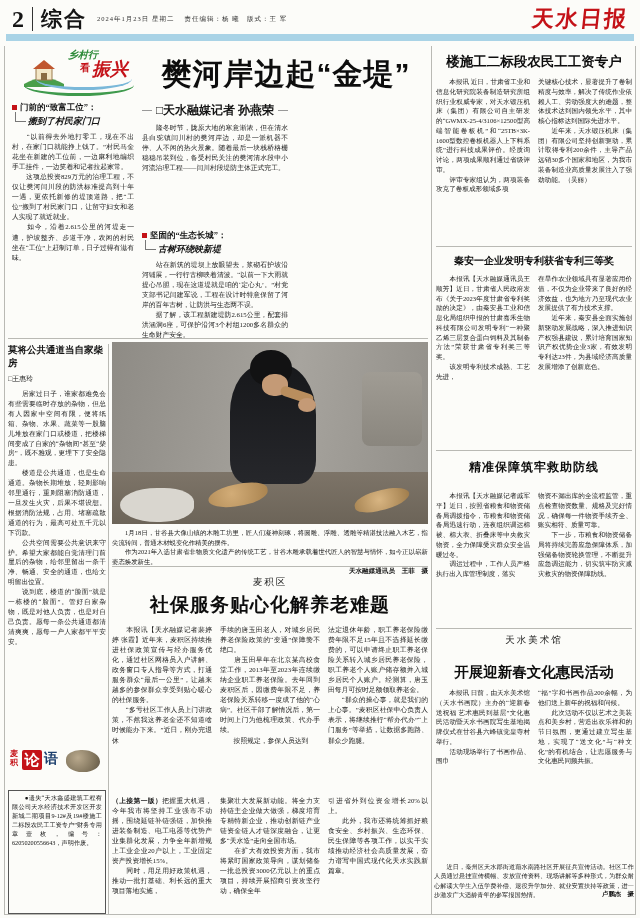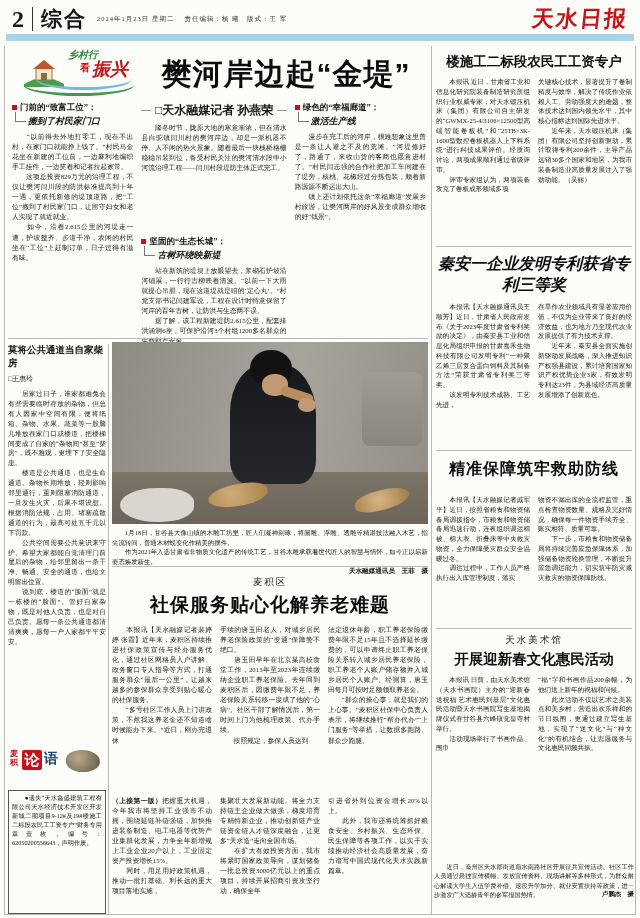--- a/index.html
+++ b/index.html
@@ -104,32 +104,26 @@
 　　如今，沿着2.615公里的河堤走一遭，护坡整齐、步道干净，农闲的村民坐在“工位”上赶制订单，日子过得有滋有味。</div>
     </div>
 
     <div style="width:146px;">
       <div class="byline-row">
         <span class="rule"></span>
         <span class="byline">□天水融媒记者 孙燕荣</span>
         <span class="rule"></span>
       </div>
       <div class="bodycol" style="height:104px;">　　隆冬时节，陇原大地的寒意渐浓，但在清水县白驼镇闫川村的樊河岸边，却是一派机器不停、人不闲的热火景象。随着最后一块栈桥格栅稳稳吊装到位，备受村民关注的樊河清水段中小河流治理工程——闫川村段堤防主体正式完工。</div>
-      <div class="subhead" style="margin-top:9px;"><span class="bullet"></span><span>坚固的“生态长城”：</span></div>
+      <div class="subhead" style="margin-top:3px;"><span class="bullet"></span><span>坚固的“生态长城”：</span></div>
       <div class="subhead2">古树环绕映新堤</div>
       <div class="bodycol" style="height:92px;">　　站在新筑的堤坝上放眼望去，浆砌石护坡沿河铺展，一行行古柳映着清波。“以前一下大雨就提心吊胆，现在这道堤就是咱的‘定心丸’。”村党支部书记闫建军说，工程在设计时特意保留了河岸的百年古树，让防洪与生态两不误。
 　　据了解，该工程新建堤防2.615公里，配套排洪涵洞6座，可保护沿河3个村组1200多名群众的生命财产安全。</div>
     </div>
 
-    <div style="width:132px;">
-      <div class="subhead"><span class="bullet"></span><span>绿色的“幸福廊道”：</span></div>
-      <div class="subhead2">激活生产线</div>
-      <div class="bodycol" style="height:196px;">　　漫步在完工后的河岸，很难想象这里曾是一条让人避之不及的荒滩。“河堤修好了，路通了，来收山货的客商也愿意进村了。”村民闫志强的合作社把加工车间建在了堤旁，核桃、花椒经过分拣包装，顺着新路源源不断运出大山。
-　　镇上还计划依托这条“幸福廊道”发展乡村旅游，让樊河两岸的好风景变成群众增收的好“钱景”。</div>
-    </div>
   </div>
 </div>
 <div class="abs hairline-h" style="left:8px; top:338px; width:420px;"></div>
 
 <div class="abs" style="left:8px; top:344px; width:98px;">
   <div style="font-size:9.5px; font-weight:bold; font-family:'Liberation Sans',sans-serif;">莫将公共通道当自家柴房</div>
   <div style="font-size:7px; margin:4px 0 5px;">□王惠玲</div>
   <div class="bodycol" style="height:352px; font-size:6.7px;">　　居家过日子，谁家都难免会有些需要临时存放的杂物，但总有人因家中空间有限，便将纸箱、杂物、水果、蔬菜等一股脑儿堆放在家门口或楼道，把楼梯间变成了自家的“杂物间”甚至“柴房”，既不雅观，更埋下了安全隐患。
 　　楼道是公共通道，也是生命通道。杂物长期堆放，轻则影响邻里通行，重则阻塞消防通道，一旦发生火灾，后果不堪设想。根据消防法规，占用、堵塞疏散通道的行为，最高可处五千元以下罚款。
 　　公共空间需要公共意识来守护。希望大家都能自觉清理门前屋后的杂物，给邻里留出一条干净、畅通、安全的通道，也给文明留出位置。
@@ -199,44 +193,44 @@
   <div class="cols" style="gap:8px;">
     <div class="bodycol" style="width:94px; height:148px; font-size:6.6px;">　　本报讯 近日，甘肃省工业和信息化研究院装备制造研究所组织行业权威专家，对天水锻压机床（集团）有限公司自主研发的“GWMX-25-4/3106×12500型高端智能卷板机”和“25TB×3K-1600型数控卷板机器人上下料系统”进行科技成果评价。经质询讨论，两项成果顺利通过省级评审。
 　　评审专家组认为，两项装备攻克了卷板成形领域多项</div>
     <div class="bodycol" style="width:94px; height:148px; font-size:6.6px;">关键核心技术，显著提升了卷制精度与效率，解决了传统作业依赖人工、劳动强度大的难题，整体技术达到国内领先水平，其中核心指标达到国际先进水平。
 　　近年来，天水锻压机床（集团）有限公司坚持创新驱动，累计取得专利200余件，主导产品远销30多个国家和地区，为我市装备制造业高质量发展注入了强劲动能。（吴丽）</div>
   </div>
 </div>
 <div class="abs hairline-h" style="left:436px; top:246px; width:196px;"></div>
 
 <div class="abs" style="left:436px; top:252px; width:196px;">
-  <div class="headline" style="font-size:16px; margin:2px 0 6px;font-style:italic;">秦安一企业发明专利获省专利三等奖</div>
+  <div class="headline" style="font-size:10px; margin:2px 0 6px;">秦安一企业发明专利获省专利三等奖</div>
   <div class="cols" style="gap:8px;">
     <div class="bodycol" style="width:94px; height:166px; font-size:6.6px;">　　本报讯【天水融媒通讯员王顺芳】近日，甘肃省人民政府发布《关于2023年度甘肃省专利奖励的决定》，由秦安县工业和信息化局组织申报的甘肃嘉禾生物科技有限公司发明专利“一种聚乙烯三层复合蛋白饲料及其制备方法”荣获甘肃省专利奖三等奖。
 　　该发明专利技术成熟、工艺先进，</div>
     <div class="bodycol" style="width:94px; height:166px; font-size:6.6px;">在旱作农业领域具有显著应用价值，不仅为企业带来了良好的经济效益，也为地方乃至现代农业发展提供了有力技术支撑。
 　　近年来，秦安县全面实施创新驱动发展战略，深入推进知识产权强县建设，累计培育国家知识产权优势企业3家，有效发明专利达23件，为县域经济高质量发展增添了创新底色。</div>
   </div>
 </div>
 <div class="abs hairline-h" style="left:436px; top:450px; width:196px;"></div>
 
 <div class="abs" style="left:436px; top:456px; width:196px;">
-  <div class="headline" style="font-size:16px; margin:3px 0 15px; letter-spacing:1px;">精准保障筑牢救助防线</div>
+  <div class="headline" style="font-size:12px; margin:3px 0 15px; letter-spacing:1px;">精准保障筑牢救助防线</div>
   <div class="cols" style="gap:8px;">
     <div class="bodycol" style="width:94px; height:118px; font-size:6.6px;">　　本报讯【天水融媒记者戚军平】近日，按照省粮食和物资储备局调拨指令，市粮食和物资储备局迅速行动，连夜组织调运棉被、棉大衣、折叠床等中央救灾物资，全力保障受灾群众安全温暖过冬。
 　　调运过程中，工作人员严格执行出入库管理制度，落实</div>
     <div class="bodycol" style="width:94px; height:118px; font-size:6.6px;">物资不漏出库的全流程监管，重点检查物资数量、规格及完好情况，确保每一件物资手续齐全、账实相符、质量可靠。
 　　下一步，市粮食和物资储备局将持续完善应急保障体系，加强储备物资轮换管理，不断提升应急调运能力，切实筑牢防灾减灾救灾的物资保障防线。</div>
   </div>
 </div>
 <div class="abs hairline-h" style="left:436px; top:628px; width:196px;"></div>
 
 <div class="abs" style="left:436px; top:634px; width:196px;">
   <div class="kicker">天水美术馆</div>
-  <div class="headline" style="font-size:14.5px; margin:3px 0 6px;">开展迎新春文化惠民活动</div>
+  <div class="headline" style="font-size:14.5px; margin:16px 0 6px;">开展迎新春文化惠民活动</div>
   <div class="cols" style="gap:8px;">
     <div class="bodycol" style="width:94px; height:94px; font-size:6.6px;">　　本报讯 日前，由天水美术馆（天水书画院）主办的“迎新春送祝福 艺术惠民到基层”文化惠民活动暨天水书画院写生基地揭牌仪式在甘谷县六峰镇觉皇寺村举行。
 　　活动现场举行了书画作品、围巾</div>
     <div class="bodycol" style="width:94px; height:94px; font-size:6.6px;">“福”字和书画作品200余幅，为他们送上新年的祝福和问候。
 　　此次活动不仅以艺术之美装点和美乡村，营造出欢乐祥和的节日氛围，更通过建立写生基地，实现了“送文化”与“种文化”的有机结合，让志愿服务与文化惠民同频共振。</div>
   </div>
 </div>
 
 <div class="abs" style="left:434px; top:862px; width:200px;">
   <div class="caption" style="font-size:6.2px;">　　近日，秦州区天水郡街道藉水南路社区开展征兵宣传活动。社区工作人员通过悬挂宣传横幅、发放宣传资料、现场讲解等多种形式，为群众耐心解读大学生入伍学费补偿、退役升学加分、就业安置扶持等政策，进一步激发广大适龄青年的参军报国热情。</div>

